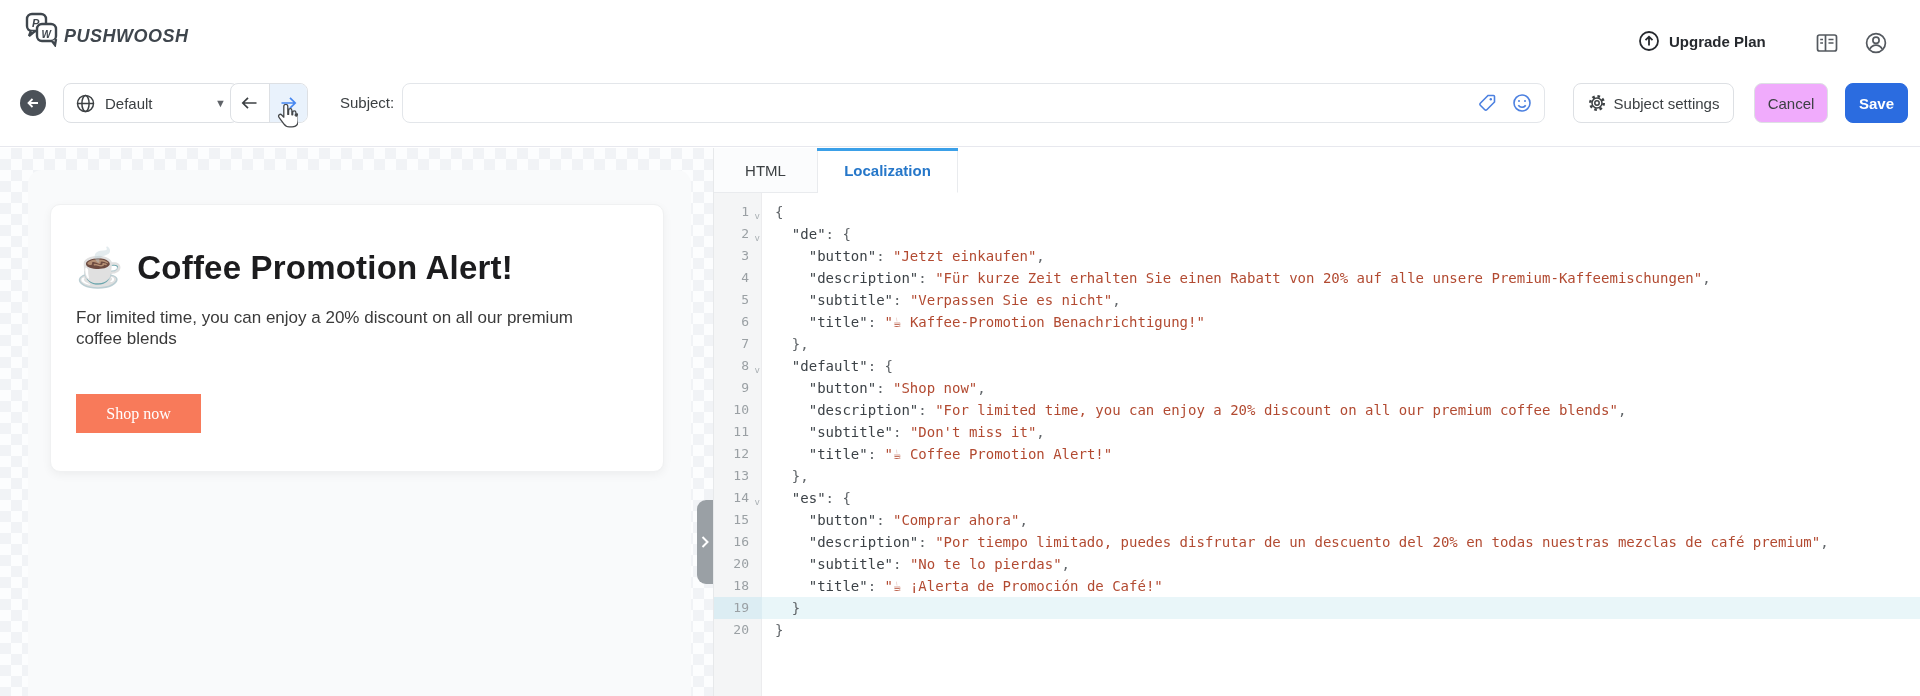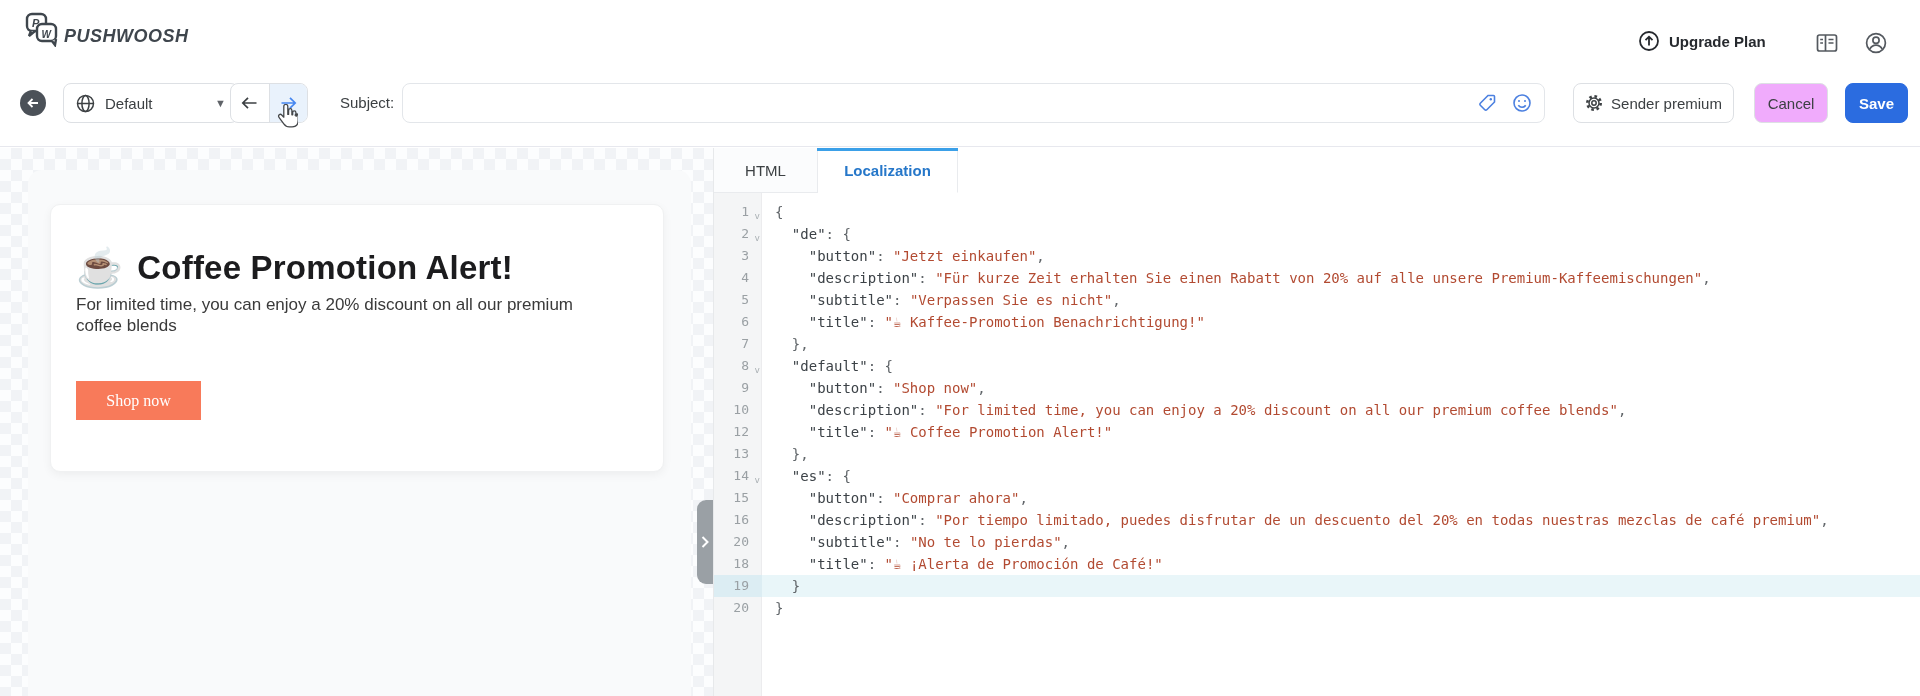--- a/index.html
+++ b/index.html
@@ -49,21 +49,21 @@
             background-image:conic-gradient(#f1f3f6 90deg, transparent 90deg 180deg, #f1f3f6 180deg 270deg, transparent 270deg);
             background-size:22px 22px; }
   .inner-frame { position:absolute; left:28px; top:22px; width:663px; height:526px;
                  background:#f9fafb; border-radius:14px 14px 0 0; }
   .preview-card { position:absolute; left:50px; top:56px; width:614px; height:268px; background:#fff;
                   border:1px solid #f0f1f2; border-radius:10px; box-shadow:0 3px 10px rgba(0,0,0,.05);
                   padding:44px 25px 0 25px; }
   .pv-title-row { display:flex; align-items:center; gap:14px; }
   .pv-emoji { font-size:38px; line-height:1; color:#222; }
   .pv-title { font-size:33px; font-weight:bold; color:#1c1c1e; letter-spacing:.2px; }
-  .pv-desc { margin-top:7px; width:532px; font-size:17px; line-height:21px; color:#3a3a3a; }
+  .pv-desc { margin-top:20px; width:532px; font-size:17px; line-height:21px; color:#3a3a3a; }
   .pv-btn { margin-top:45px; width:125px; height:39px; background:#f87a5a; color:#fff; border:none;
             border-radius:0; font-size:16px; font-family:Liberation Serif, serif; cursor:pointer; }
 
   
   .handle { position:absolute; left:697px; top:500px; width:16px; height:84px; background:#9aa0a5;
             border-radius:9px 0 0 9px; display:flex; align-items:center; justify-content:center;
             cursor:pointer; z-index:4; }
 
   
   .panel { position:absolute; left:713px; top:148px; width:1207px; height:648px; background:#fff;
@@ -189,21 +189,21 @@
   </div>
 
   <div class="tbtn sender">
     <span>
       <svg width="18" height="18" viewBox="0 0 18 18" fill="none" stroke="#3c4043">
         <circle cx="9" cy="9" r="6.7" stroke-width="2.6" stroke-dasharray="2.6 2.7"></circle>
         <circle cx="9" cy="9" r="5" stroke-width="1.5" stroke="#3c4043" fill="#fff"></circle>
         <circle cx="9" cy="9" r="2.2" stroke-width="1.5"></circle>
       </svg>
     </span>
-    <span>Sender premium</span>
+    <span>Subject settings</span>
   </div>
   <div class="tbtn cancel">
     <span>Cancel</span>
   </div>
   <div class="tbtn save">
     <span>Save</span>
   </div>
 </div>
 
 <div class="canvas">
@@ -267,20 +267,24 @@
         </div>
         <div class="crow">
           <div class="gut">9</div>
           <div class="codeline"><span class="tp">    </span><span class="tk">"button"</span><span class="tp">: </span><span class="ts">"Shop now"</span><span class="tp">,</span></div>
         </div>
         <div class="crow">
           <div class="gut">10</div>
           <div class="codeline"><span class="tp">    </span><span class="tk">"description"</span><span class="tp">: </span><span class="ts">"For limited time, you can enjoy a 20% discount on all our premium coffee blends"</span><span class="tp">,</span></div>
         </div>
         <div class="crow">
+          <div class="gut">11</div>
+          <div class="codeline"><span class="tp">    </span><span class="tk">"subtitle"</span><span class="tp">: </span><span class="ts">"Don't miss it"</span><span class="tp">,</span></div>
+        </div>
+        <div class="crow">
           <div class="gut">12</div>
           <div class="codeline"><span class="tp">    </span><span class="tk">"title"</span><span class="tp">: </span><span class="ts">"☕ Coffee Promotion Alert!"</span></div>
         </div>
         <div class="crow">
           <div class="gut">13</div>
           <div class="codeline"><span class="tp">  },</span></div>
         </div>
         <div class="crow">
           <div class="gut">14<span class="fold">v</span></div>
           <div class="codeline"><span class="tp">  </span><span class="tk">"es"</span><span class="tp">: {</span></div>

